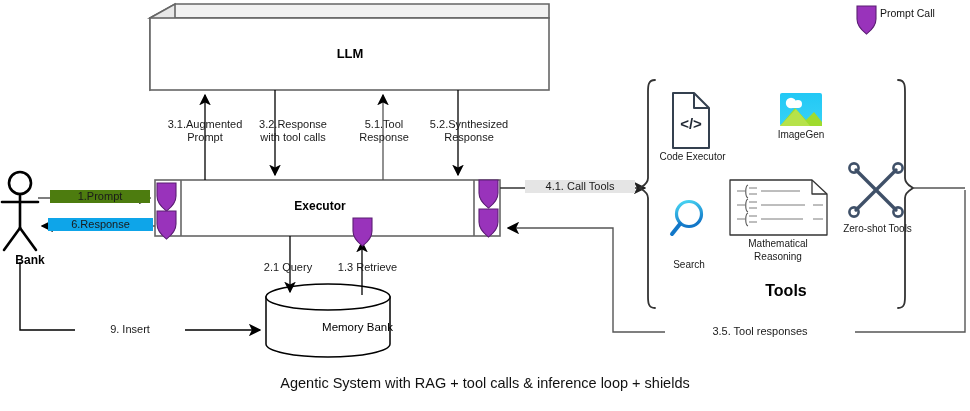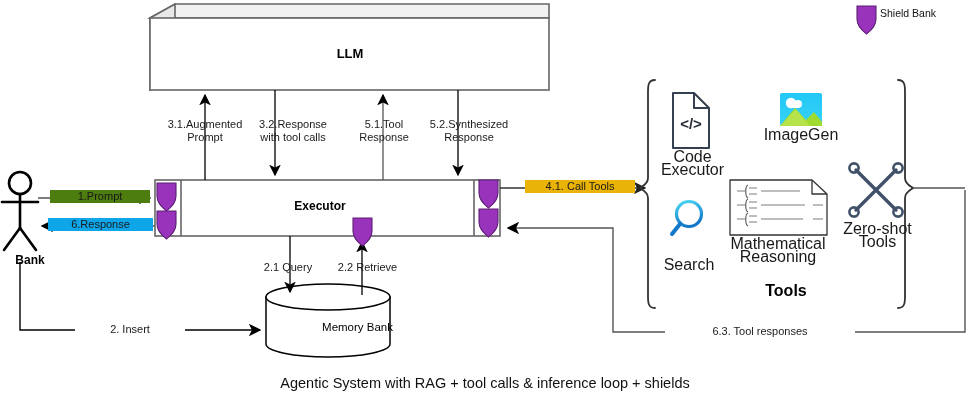--- a/index.html
+++ b/index.html
@@ -6,21 +6,21 @@
   body{font-family:"Liberation Sans",sans-serif;color:#000;}
   #canvas{position:relative;width:970px;height:411px;overflow:hidden;background:#fff;}
   svg#wires{position:absolute;left:0;top:0;width:970px;height:411px;}
   .lbl{position:absolute;font-size:11px;line-height:13px;color:#1a1a1a;text-align:center;white-space:pre-line;}
   #llm-label{position:absolute;left:150px;top:46px;width:400px;text-align:center;font-size:13px;font-weight:bold;}
   #executor-label{position:absolute;left:170px;top:199px;width:300px;text-align:center;font-size:12px;font-weight:bold;}
   #memory-label{position:absolute;left:263px;top:321px;width:130px;text-align:right;font-size:11.5px;font-weight:normal;}
   #user-label{position:absolute;left:0px;top:253px;width:60px;text-align:center;font-size:12px;font-weight:bold;}
   #tools-label{position:absolute;left:741px;top:282px;width:90px;text-align:center;font-size:16px;font-weight:bold;}
   #caption{position:absolute;left:0px;top:375px;width:970px;text-align:center;font-size:14.5px;color:#111;}
-  .tcap{position:absolute;font-size:16px;line-height:13px;text-align:center;color:#1a1a1a;}
+  .tcap{position:absolute;font-size:10px;line-height:13px;text-align:center;color:#1a1a1a;}
   #legend-text{position:absolute;left:880px;top:7px;font-size:10.5px;color:#111;}
 </style>
 </head>
 <body>
 
 <div id="canvas">
 
   <svg id="wires" xmlns="http://www.w3.org/2000/svg">
     <defs>
       <marker id="ah" markerWidth="9" markerHeight="9" refX="8" refY="4.5" orient="auto">
@@ -167,37 +167,37 @@
   </svg>
 
   <div id="llm-label">LLM</div>
   <div id="executor-label">Executor</div>
   <div id="memory-label">Memory Bank</div>
   <div id="user-label">Bank</div>
   <div id="tools-label">Tools</div>
 
   <div class="lbl" style="left:50px;top:190px;width:100px;background:#4d7c0f;">1.Prompt</div>
   <div class="lbl" style="left:48px;top:218px;width:105px;background:#0ea5e9;">6.Response</div>
-  <div class="lbl" style="left:75px;top:323px;width:110px;background:#fff;">2. Insert</div>
+  <div class="lbl" style="left:75px;top:323px;width:110px;background:#fff;">9. Insert</div>
   <div class="lbl" style="left:248px;top:261px;width:80px;">2.1 Query</div>
-  <div class="lbl" style="left:325px;top:261px;width:85px;">2.2 Retrieve</div>
+  <div class="lbl" style="left:325px;top:261px;width:85px;">1.3 Retrieve</div>
 
   <div class="lbl" style="left:145px;top:118px;width:120px;">3.1.Augmented
 Prompt</div>
   <div class="lbl" style="left:233px;top:118px;width:120px;">3.2.Response
 with tool calls</div>
   <div class="lbl" style="left:334px;top:118px;width:100px;">5.1.Tool
 Response</div>
   <div class="lbl" style="left:410px;top:118px;width:118px;">5.2.Synthesized
 Response</div>
 
-  <div class="lbl" style="left:525px;top:180px;width:110px;background:#eab308;">4.1. Call Tools</div>
-  <div class="lbl" style="left:665px;top:325px;width:190px;background:#fff;">6.3. Tool responses</div>
+  <div class="lbl" style="left:525px;top:180px;width:110px;background:#e5e5e5;">4.1. Call Tools</div>
+  <div class="lbl" style="left:665px;top:325px;width:190px;background:#fff;">3.5. Tool responses</div>
 
   <div class="tcap" style="left:645px;top:150px;width:95px;">Code Executor</div>
   <div class="tcap" style="left:761px;top:128px;width:80px;">ImageGen</div>
   <div class="tcap" style="left:654px;top:258px;width:70px;">Search</div>
   <div class="tcap" style="left:840px;top:222px;width:75px;">Zero-shot Tools</div>
   <div class="tcap" style="left:728px;top:237px;width:100px;">Mathematical Reasoning</div>
 
-  <div id="legend-text">Shield Bank</div>
+  <div id="legend-text">Prompt Call</div>
   <div id="caption">Agentic System with RAG + tool calls &amp; inference loop + shields</div>
 </div>
 
 </body></html>

